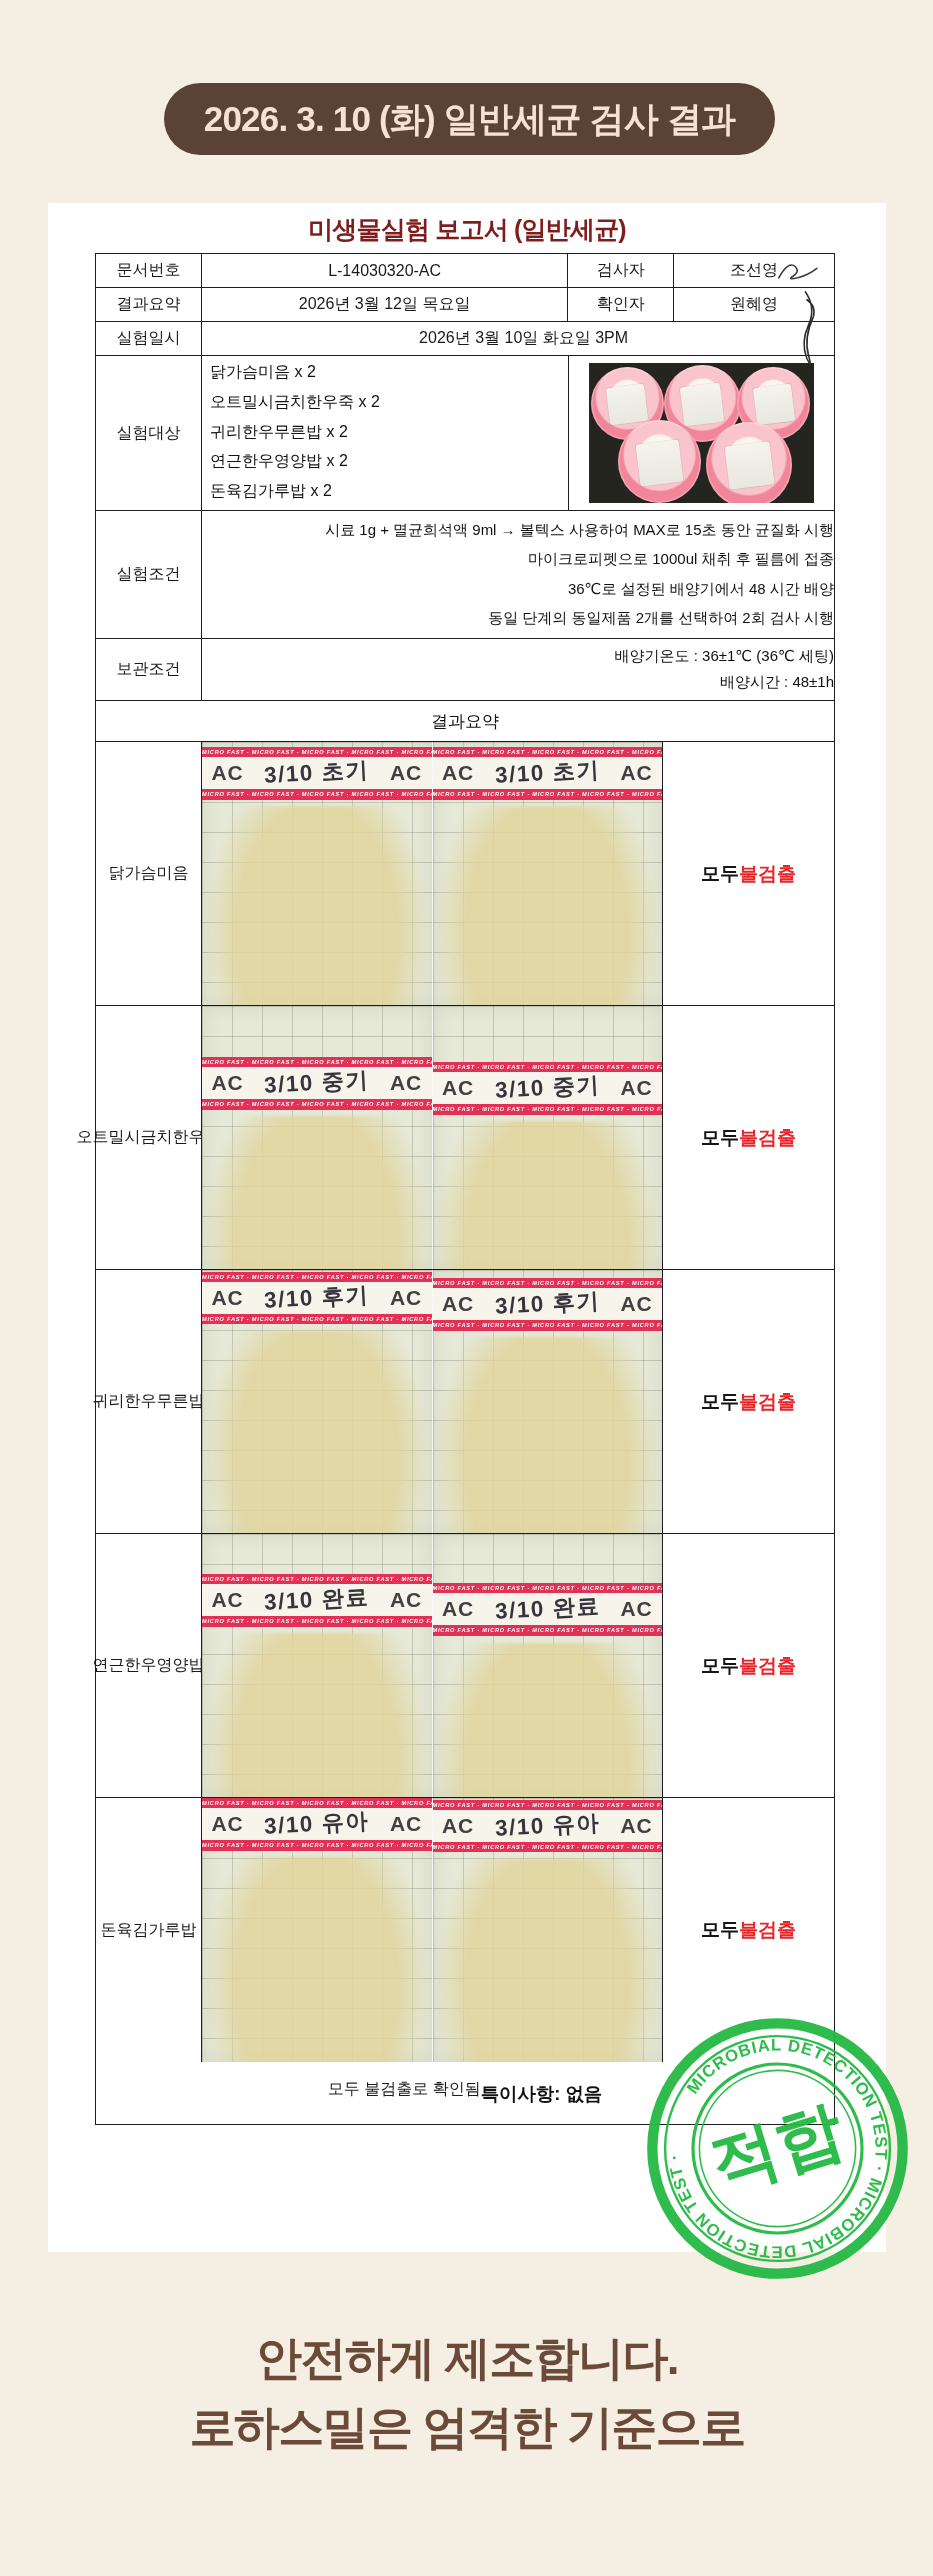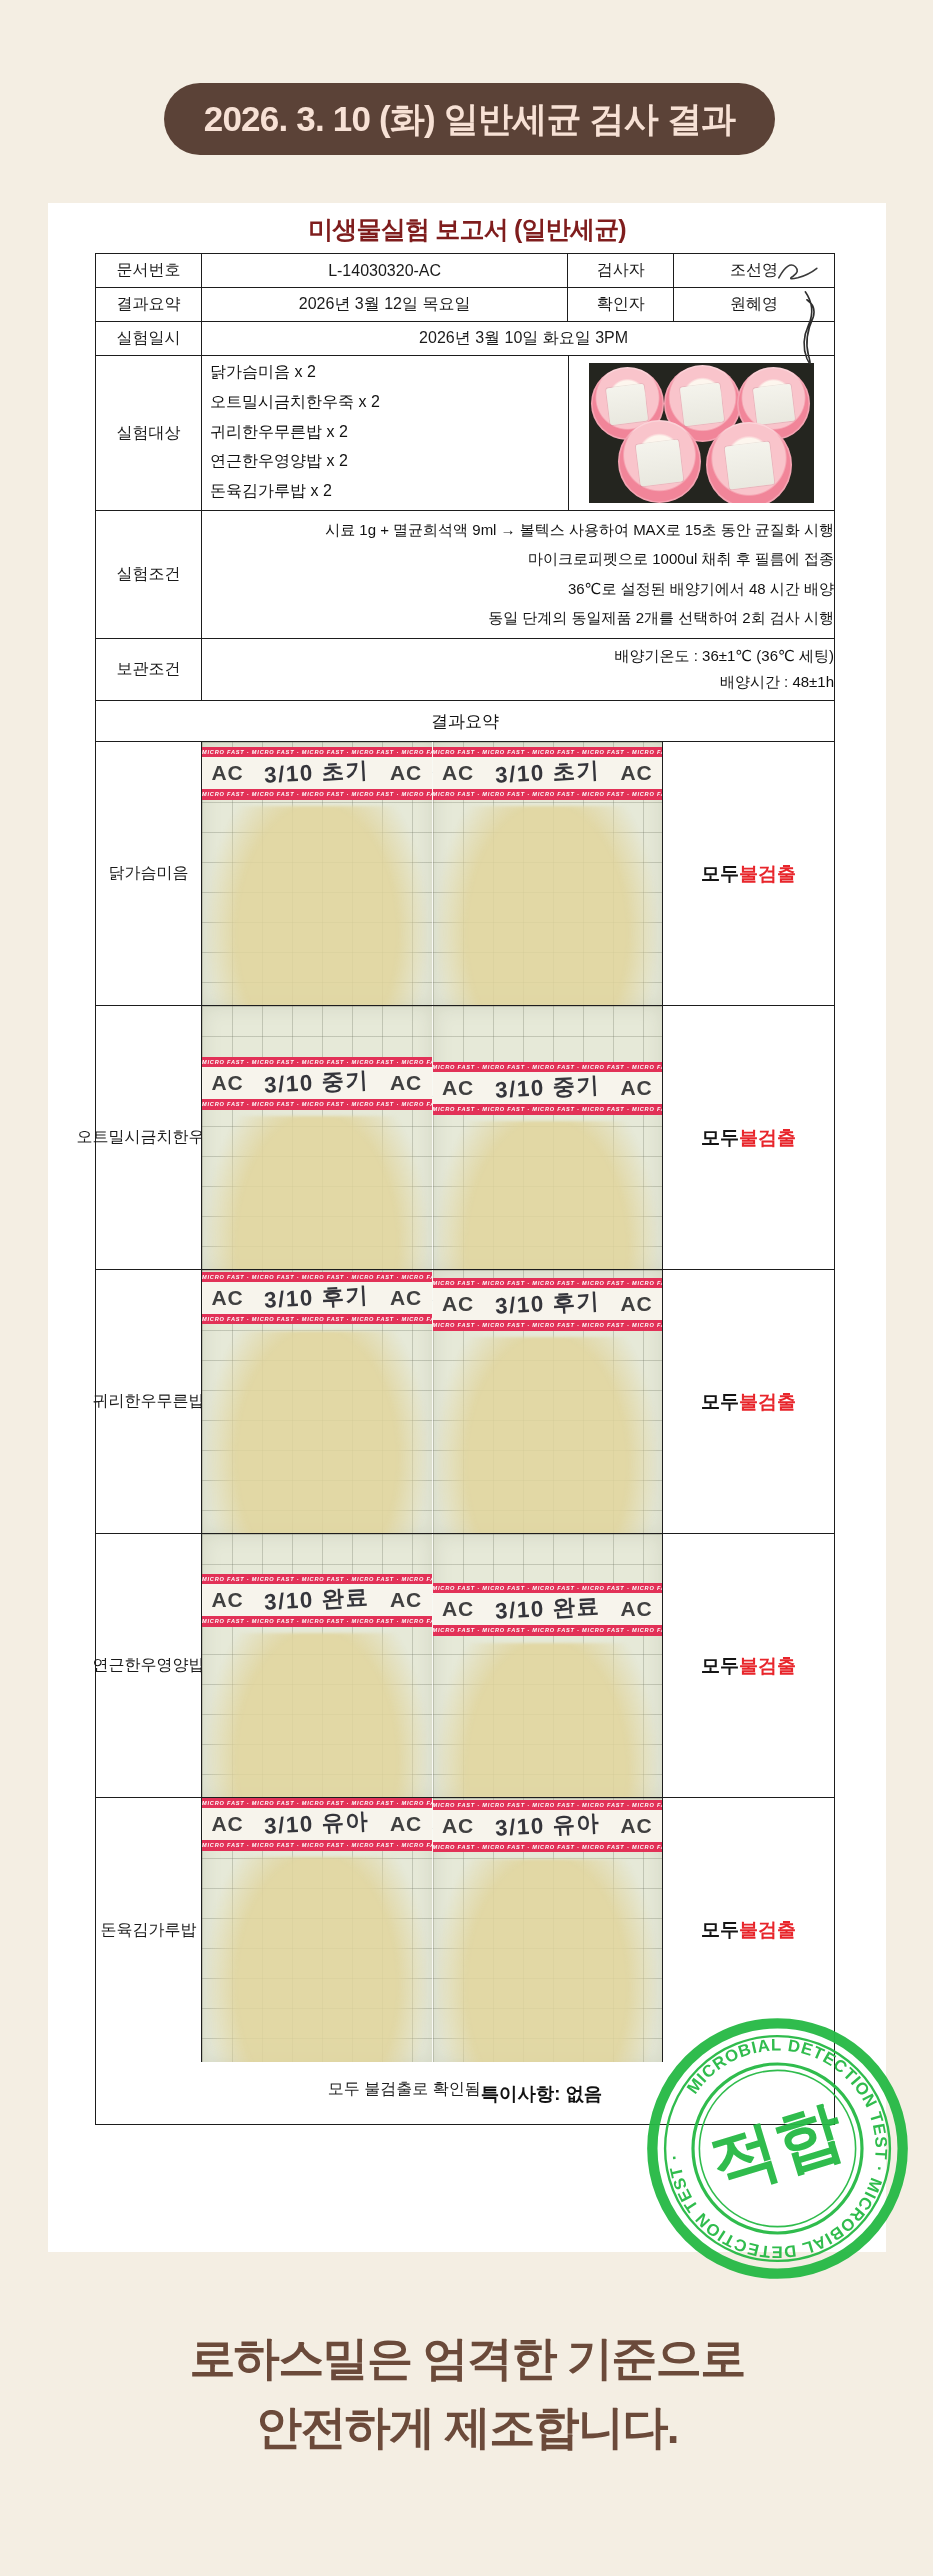--- a/index.html
+++ b/index.html
@@ -454,16 +454,16 @@
   <defs>
     <path id="stamp-ring-path" d="M180,57 a123,123 0 1,1 -0.01,0"></path>
   </defs>
   <text fill="#25b944" font-size="21" font-weight="bold" letter-spacing="1" transform="rotate(-57 180 180)">
     <textPath id="ring-text-path" href="#stamp-ring-path">MICROBIAL DETECTION TEST · MICROBIAL DETECTION TEST · </textPath>
   </text>
   <text x="180" y="207" text-anchor="middle" fill="#25b944" font-size="84" font-weight="bold" transform="rotate(-17 180 180)">적합</text>
 </svg>
 
 <div class="tagline">
+  <div>안전하게 제조합니다.</div>
   <div>로하스밀은 엄격한 기준으로</div>
-  <div>안전하게 제조합니다.</div>
 </div>
 
 
 </body></html>

